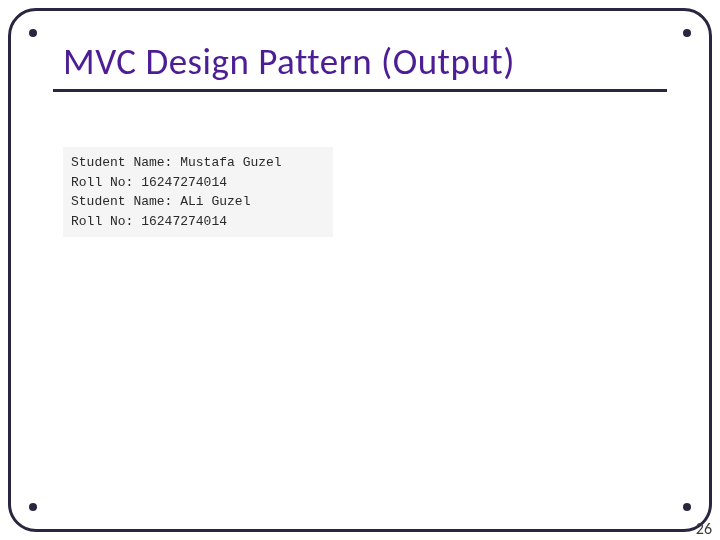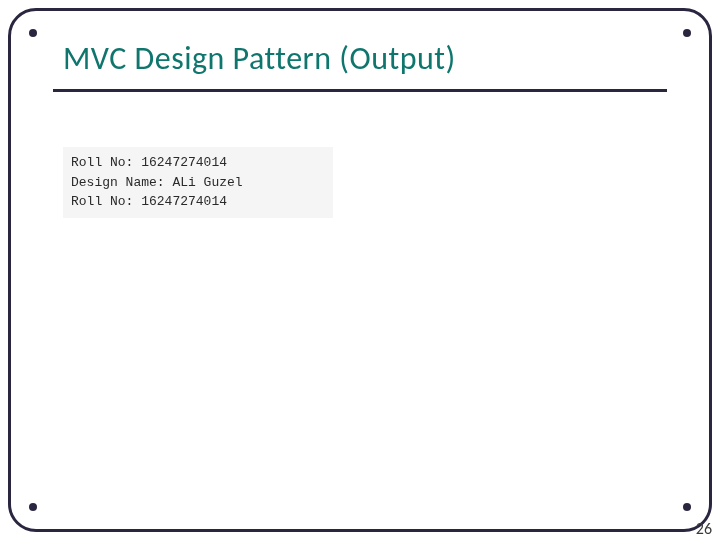--- a/index.html
+++ b/index.html
@@ -32,23 +32,23 @@
       border-radius: 50%;
     }
     .corner-dot.tl { top: 18px; left: 18px; }
     .corner-dot.tr { top: 18px; right: 18px; }
     .corner-dot.bl { bottom: 18px; left: 18px; }
     .corner-dot.br { bottom: 18px; right: 18px; }
     .title {
       position: absolute;
       top: 28px;
       left: 52px;
-      font-size: 32px;
+      font-size: 37px;
       font-weight: 400;
-      color: #0f766e;
+      color: #4c1d95;
       letter-spacing: 0.5px;
       text-align: right;
     }
     .title-underline {
       position: absolute;
       top: 78px;
       left: 42px;
       right: 42px;
       height: 2.5px;
       background: #2b2640;
@@ -82,19 +82,20 @@
 <div class="slide-frame">
   <div class="corner-dot tl"></div>
   <div class="corner-dot tr"></div>
   <div class="corner-dot bl"></div>
   <div class="corner-dot br"></div>
 
   <div class="title">MVC Design Pattern (Output)</div>
   <div class="title-underline"></div>
 
   <div class="code-block">
+    <div class="code-line">Student Name: Mustafa Guzel</div>
     <div class="code-line">Roll No: 16247274014</div>
-    <div class="code-line">Design Name: ALi Guzel</div>
+    <div class="code-line">Student Name: ALi Guzel</div>
     <div class="code-line">Roll No: 16247274014</div>
   </div>
 </div>
 
 <div class="page-number">26</div>
 
 </body></html>

